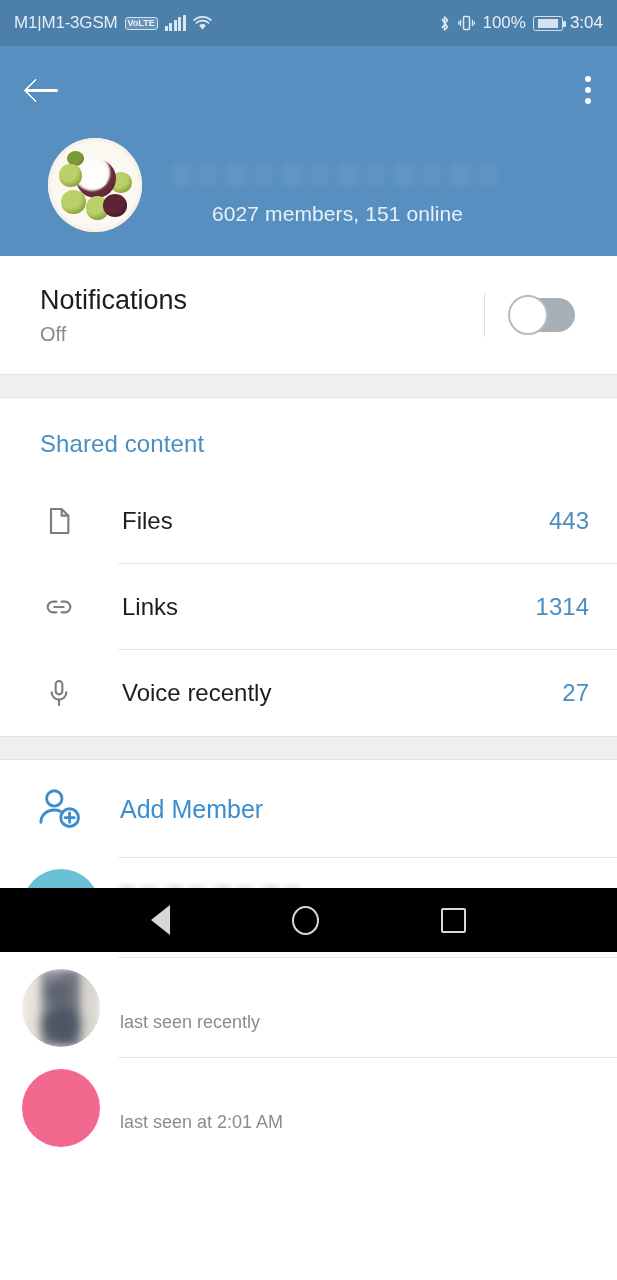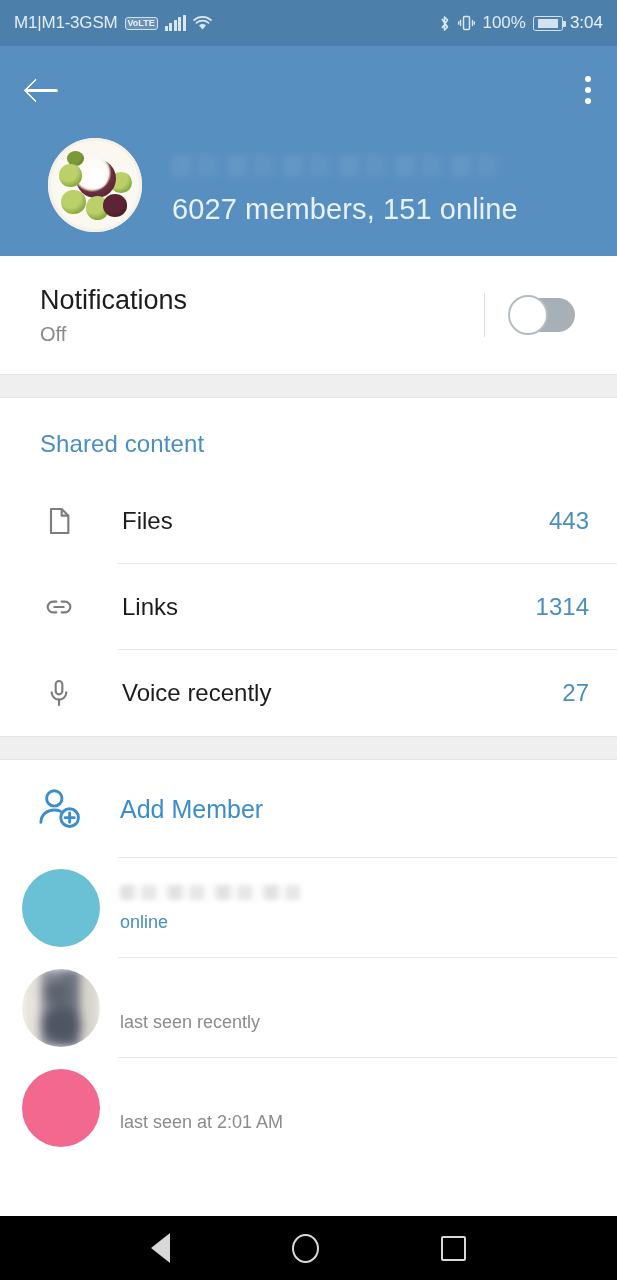--- a/index.html
+++ b/index.html
@@ -2,21 +2,21 @@
 <html><head>
 <meta charset="utf-8">
 <style>
   * { margin:0; padding:0; box-sizing:border-box; }
   html, body {
     width:617px; height:1280px;
     font-family:"Liberation Sans", sans-serif;
     background:#ffffff;
     overflow:hidden;
   }
-  .screen { position:relative; width:617px; height:1280px; background:#fff; }
+  .screen { position:relative; width:617px; height:952px; background:#fff; }
 
   
   .statusbar {
     height:46px; background:#4d7fab; color:#dce8f2;
     display:flex; align-items:center; justify-content:space-between;
     padding:0 14px; font-size:17px;
   }
   .sb-left, .sb-right { display:flex; align-items:center; gap:7px; }
   .carrier { letter-spacing:-0.2px; font-size:17px; color:#e3edf5; }
   .volte {
@@ -67,21 +67,21 @@
   }
   .hdr-text { margin-left:30px; padding-bottom:6px; flex:1; min-width:0; }
   .group-title-redacted {
     height:22px; width:330px; margin-bottom:16px; border-radius:2px;
     background:
       repeating-linear-gradient(90deg,
         rgba(255,255,255,0.13) 0 18px, rgba(255,255,255,0.03) 18px 26px,
         rgba(255,255,255,0.10) 26px 44px, rgba(255,255,255,0.02) 44px 56px);
     filter:blur(3px); opacity:0.55;
   }
-  .member-count { color:#e8f1f8; font-size:29px; letter-spacing:0.1px; }
+  .member-count { color:#e8f1f8; font-size:21px; letter-spacing:0.1px;margin-left:40px; }
 
   
   .band { height:24px; background:#efefef; border-top:1px solid #e3e3e3;
           border-bottom:1px solid #e3e3e3; }
   .notif {
     background:#fff; height:118px; display:flex; align-items:center;
     padding:0 28px 0 40px; position:relative;
   }
   .notif-texts { flex:1; }
   .notif-title { font-size:27px; color:#1d1d1d; margin-bottom:7px; }

